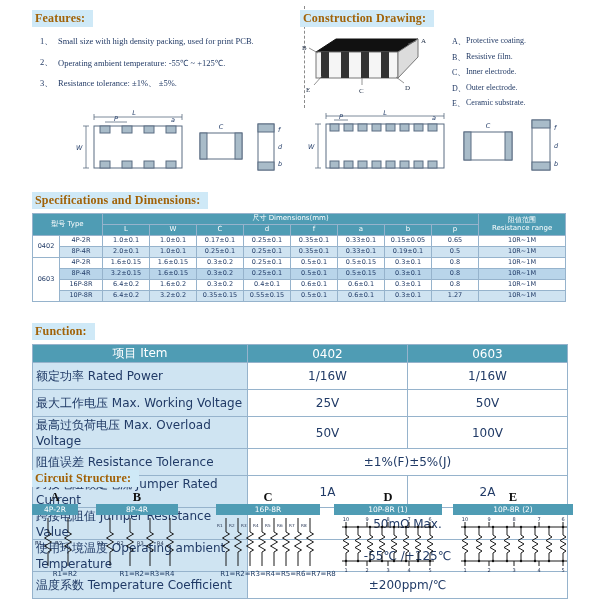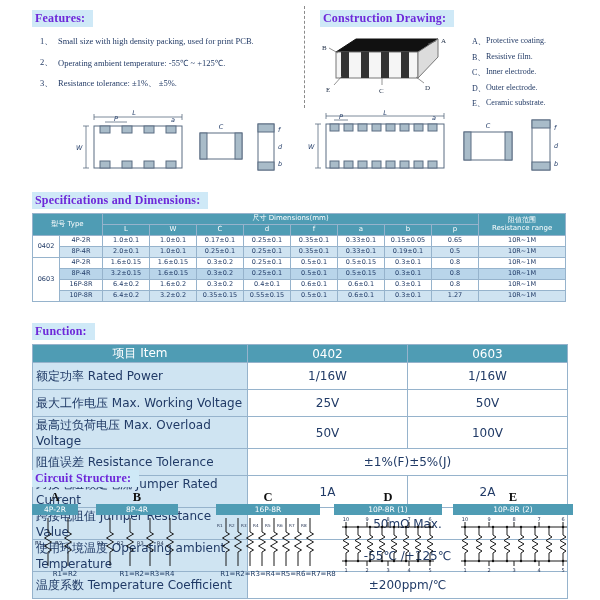--- a/index.html
+++ b/index.html
@@ -1,31 +1,31 @@
 <!DOCTYPE html>
 <html><head>
 <meta charset="utf-8">
 <style>
   * { margin:0; padding:0; box-sizing:border-box; }
   html,body { width:600px; height:600px; background:#fff; }
   body { font-family:"Liberation Serif", serif; color:#1d3a63; }
   .page { position:relative; width:600px; height:600px; background:#ffffff; overflow:hidden; }
 
-  .sec-title { display:inline-block; background:#cfe9f7; color:#6d28d9; font-weight:bold;
+  .sec-title { display:inline-block; background:#cfe9f7; color:#a16207; font-weight:bold;
                font-size:12px; padding:1px 8px 1px 3px; letter-spacing:0.2px; }
 
   
   .features { position:absolute; left:32px; top:8px; width:268px; }
   .feat-item { display:flex; font-size:8.5px; color:#233b66; margin-top:9px; }
   .feat-num { width:18px; margin-left:8px; flex:none; }
 
   .vdash { position:absolute; left:304px; top:6px; height:102px; border-left:1px dashed #8a8a8a; }
 
   
-  .construction { position:absolute; left:320px; top:8px; width:264px; }
+  .construction { position:absolute; left:300px; top:8px; width:264px; }
   .cons-body { display:flex; margin-top:3px; }
   .chip { flex:none; }
   .chip text { font:7px "Liberation Serif", serif; fill:#23324a; }
   .legend { font-size:8px; color:#233b66; margin-left:4px; margin-top:6px; }
   .legend-item { display:flex; margin-bottom:4.5px; }
   .legend-key { width:14px; flex:none; }
 
   
   .dimdraw { position:absolute; top:108px; }
   .dimdraw text { font:italic 6.5px "DejaVu Sans", sans-serif; fill:#27406b; }

